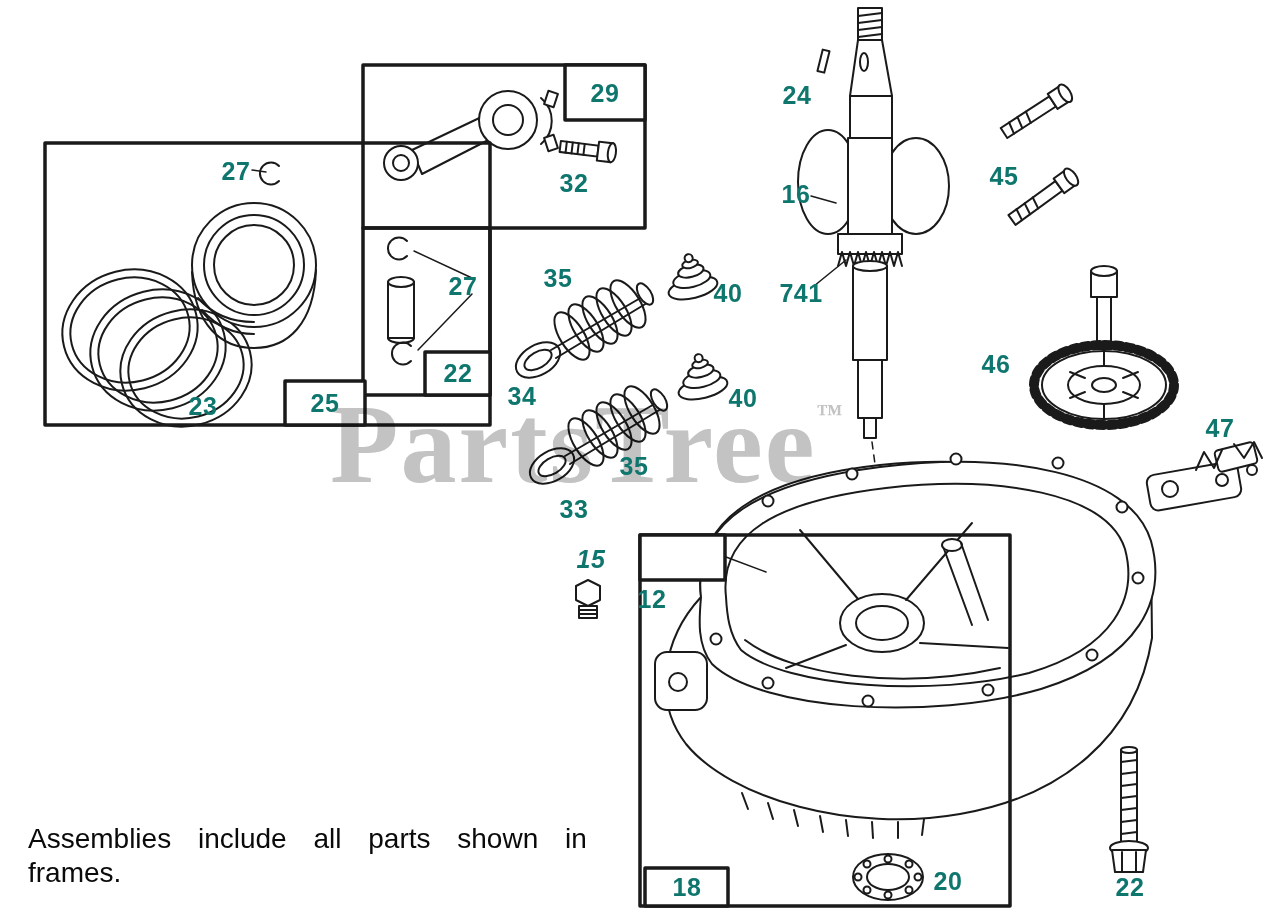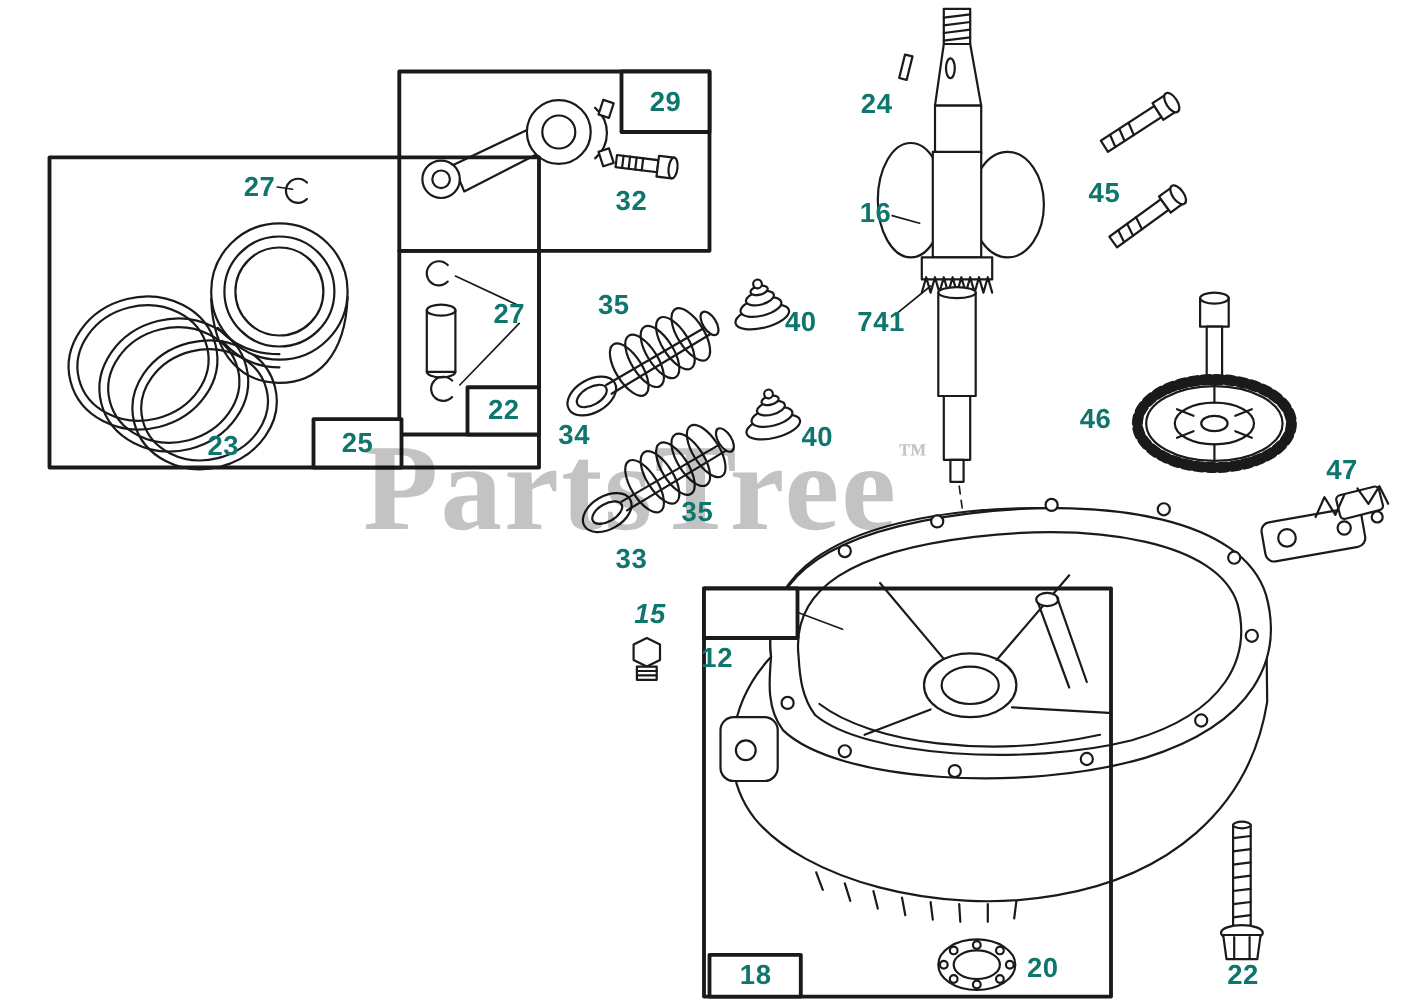--- a/index.html
+++ b/index.html
@@ -285,24 +285,28 @@
   <div class="part-label" style="left:1004px;top:176px;">45</div>
   <div class="part-label" style="left:801px;top:293px;">741</div>
   <div class="part-label" style="left:463px;top:286px;">27</div>
   <div class="part-label" style="left:558px;top:278px;">35</div>
   <div class="part-label" style="left:728px;top:293px;">40</div>
   <div class="part-label" style="left:458px;top:373px;">22</div>
   <div class="part-label" style="left:203px;top:406px;">23</div>
   <div class="part-label" style="left:325px;top:403px;">25</div>
   <div class="part-label" style="left:522px;top:396px;">34</div>
   <div class="part-label" style="left:743px;top:398px;">40</div>
-  <div class="part-label" style="left:996px;top:382px;">46</div>
+  <div class="part-label" style="left:996px;top:364px;">46</div>
   <div class="part-label" style="left:634px;top:466px;">35</div>
   <div class="part-label" style="left:1220px;top:428px;">47</div>
   <div class="part-label" style="left:574px;top:509px;">33</div>
   <div class="part-label" style="left:591px;top:559px;font-style:italic;">15</div>
   <div class="part-label" style="left:652px;top:558px;margin-top:41px;">12</div>
   <div class="part-label" style="left:687px;top:887px;">18</div>
   <div class="part-label" style="left:948px;top:881px;">20</div>
   <div class="part-label" style="left:1130px;top:887px;">22</div>
 
+  <div class="footer">
+    <div class="foot-line1">Assemblies include all parts shown in</div>
+    <div>frames.</div>
+  </div>
 
 </div>
 
 </body></html>

